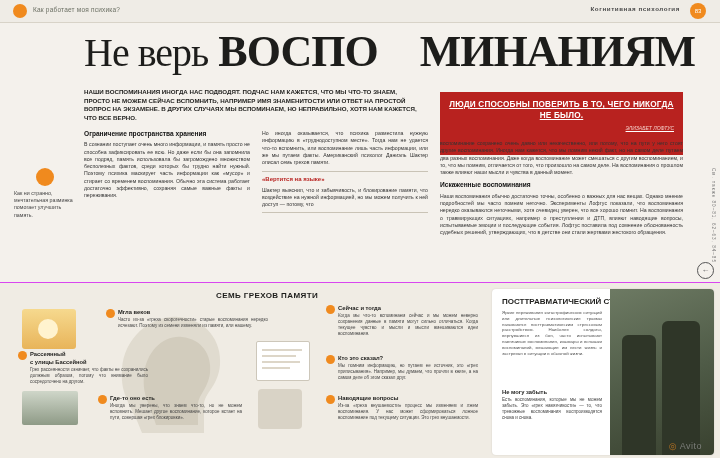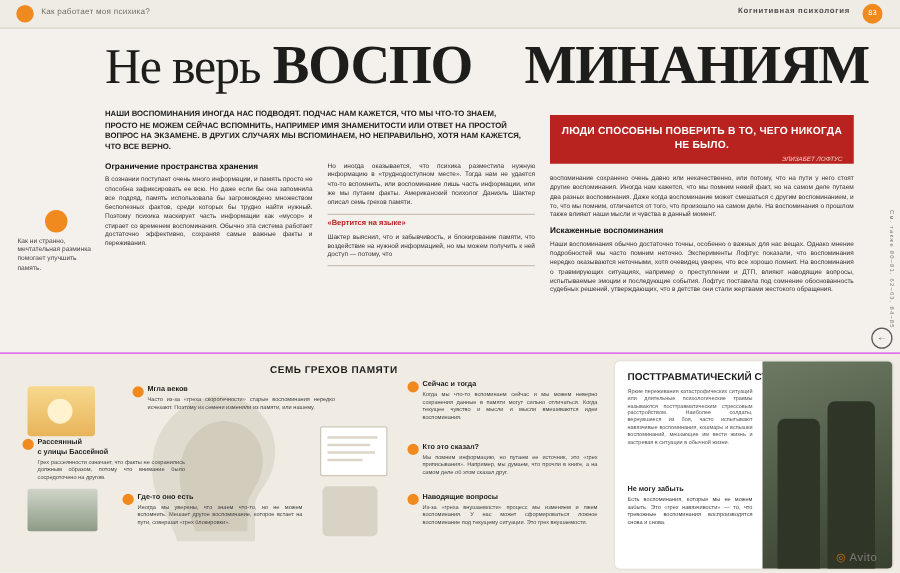--- a/index.html
+++ b/index.html
@@ -30,21 +30,21 @@
 
   
   .col{position:absolute;font-size:5.2px;line-height:7.3px;text-align:justify;color:#333;}
   .col p{margin:0 0 5px 0;}
   .col h4{font-size:6.6px;margin:0 0 4px 0;color:#111;font-weight:bold;}
   .c1{left:84px;top:92px;width:166px;}
   .c2{left:262px;top:92px;width:166px;}
   .c3{left:440px;top:145px;width:166px;}
 
   
-  .quotebox{position:absolute;left:440px;top:92px;width:243px;background:#b8221f;color:#fff;padding:7px 9px 0 9px;box-sizing:border-box;}
+  .quotebox{position:absolute;left:440px;top:92px;width:243px;background:#b8221f;color:#fff;padding:7px 9px 24px 9px;box-sizing:border-box;text-decoration:underline;}
   .quotebox .qt{font-size:8.2px;line-height:11px;font-weight:bold;text-align:center;letter-spacing:.2px;}
   .quotebox .qa{font-size:5px;text-align:right;margin-top:4px;color:#f6cfc9;font-style:italic;}
 
   
   .inset{margin:4px 0 5px 0;border-top:1px solid #c9c3b6;border-bottom:1px solid #c9c3b6;padding:4px 0;}
   .inset h5{margin:0 0 3px 0;font-size:6px;color:#b8221f;font-weight:bold;}
 
   
   .vlabel{position:absolute;right:4px;top:168px;width:12px;font-size:4.6px;color:#777;writing-mode:vertical-rl;text-orientation:mixed;letter-spacing:1px;}
   .arrowbtn{position:absolute;right:6px;top:262px;width:15px;height:15px;border-radius:50%;border:1px solid #555;color:#555;font-size:8px;text-align:center;line-height:14px;}

